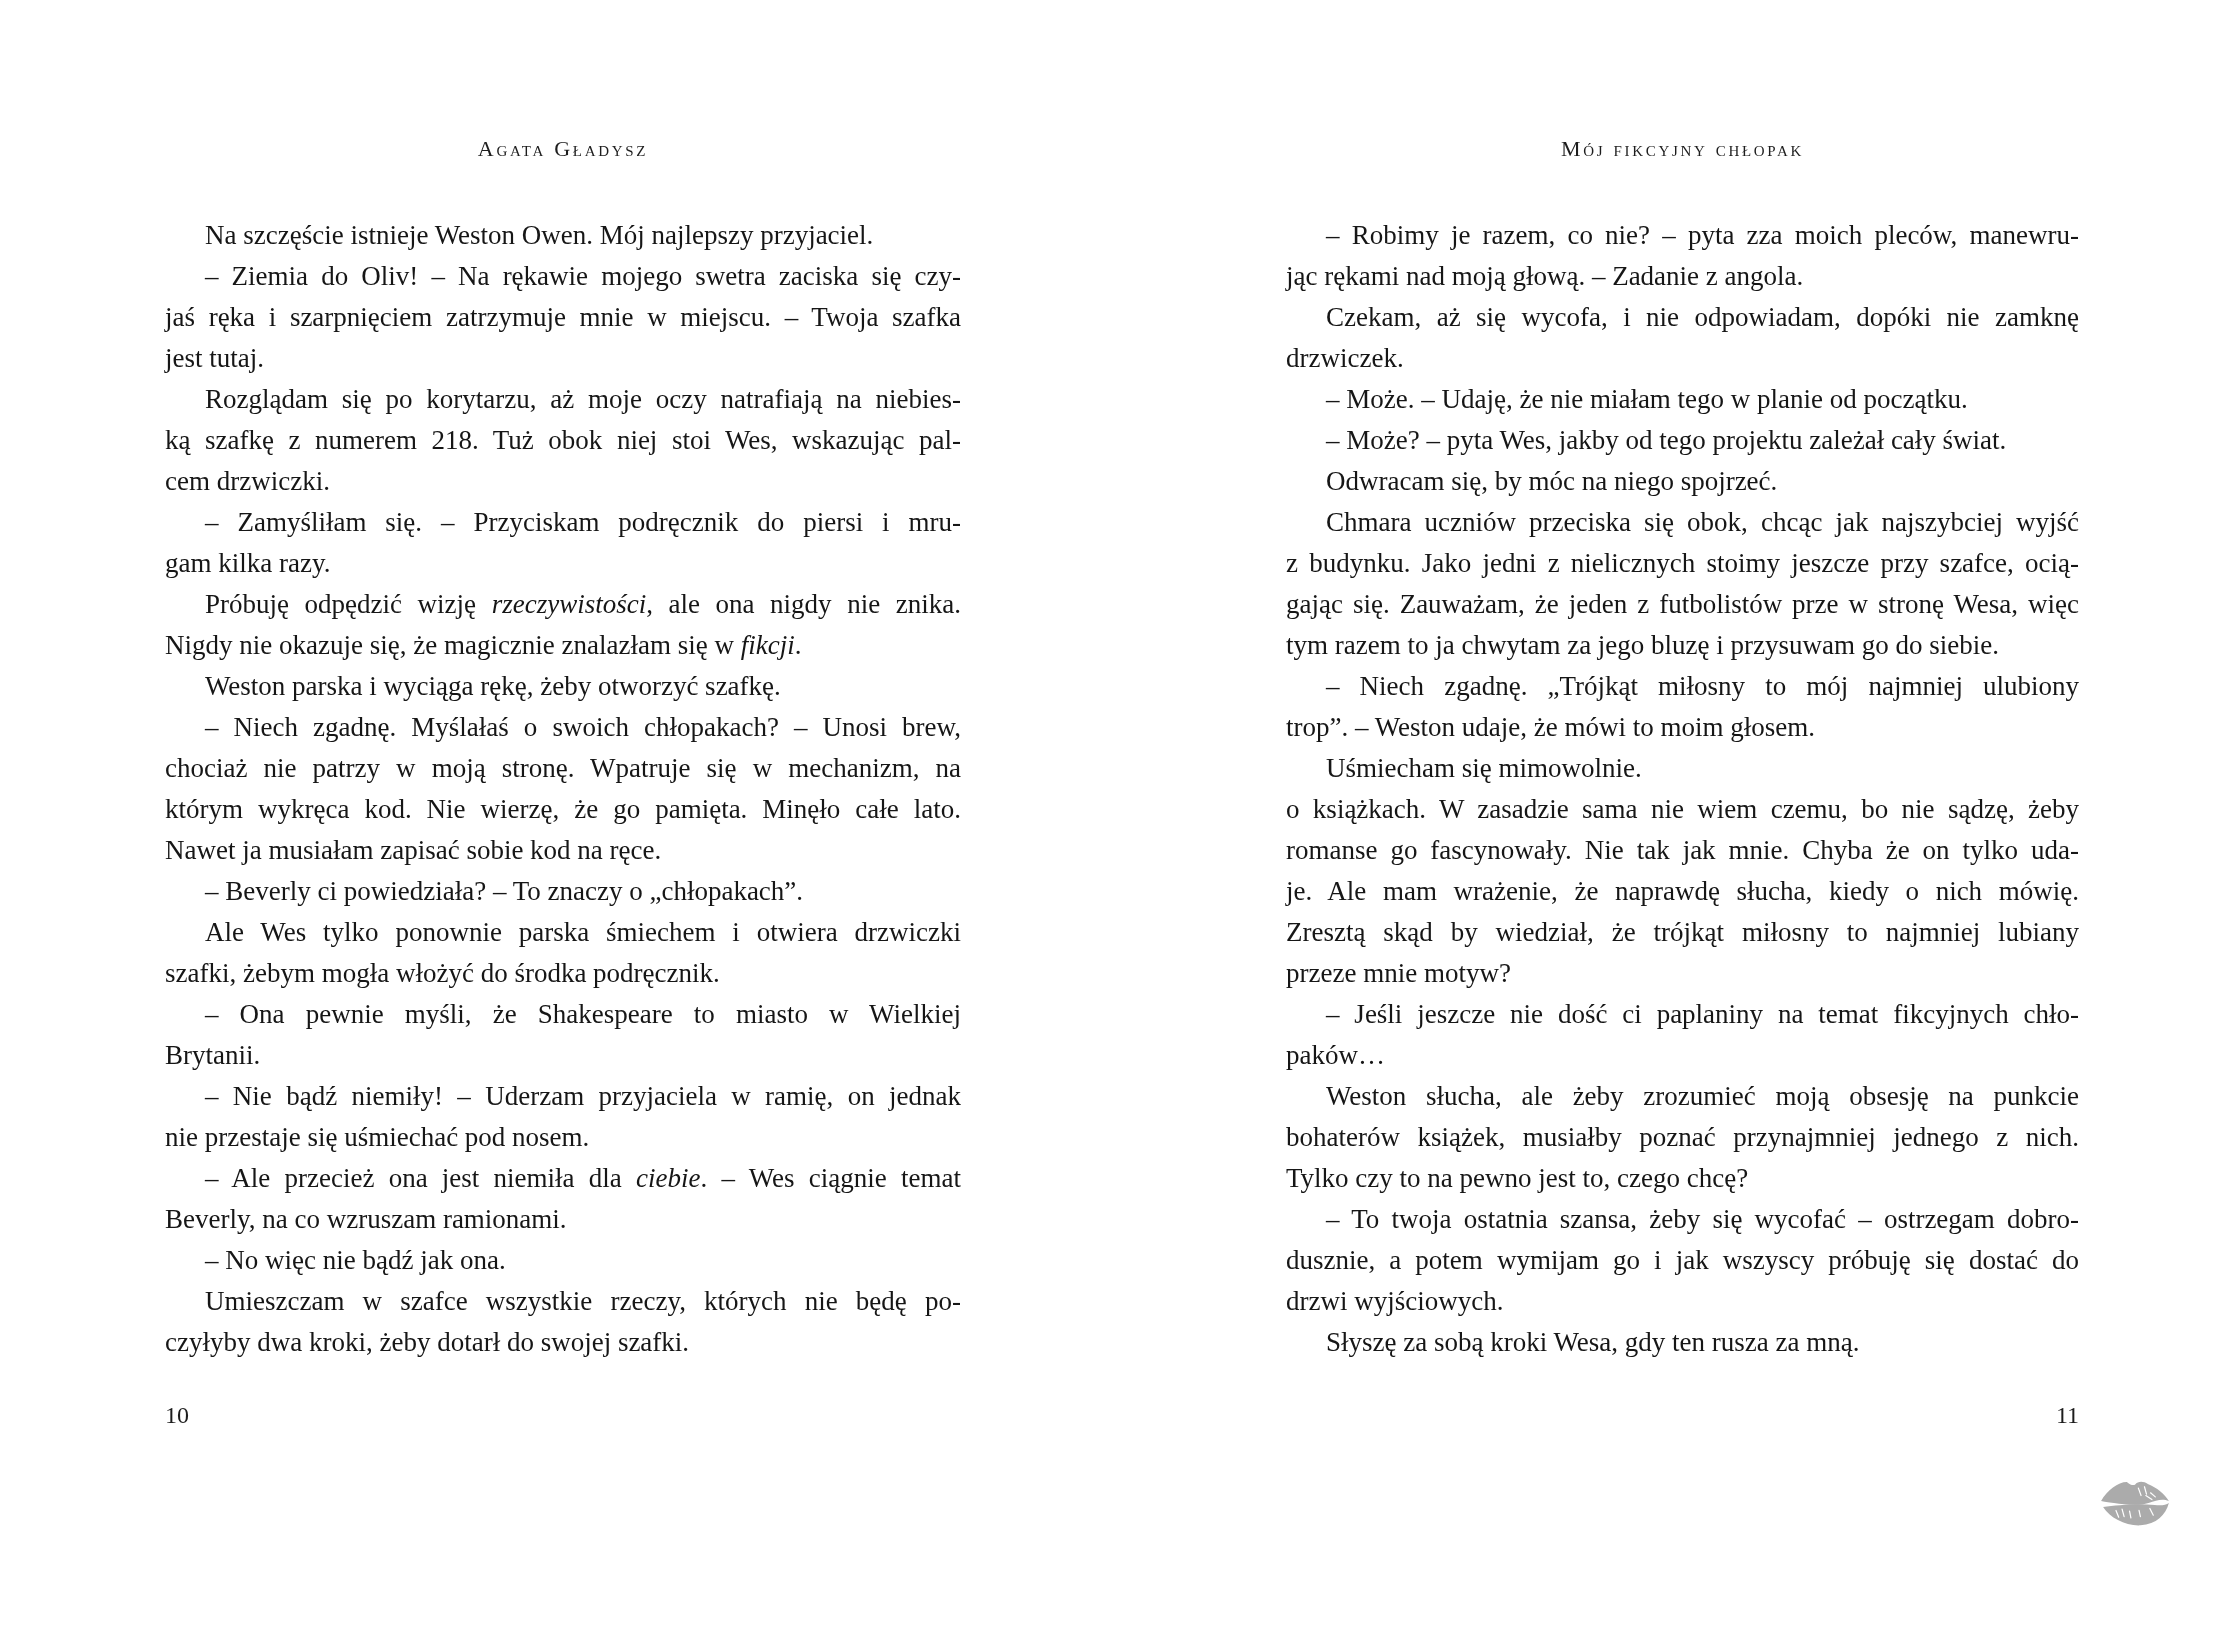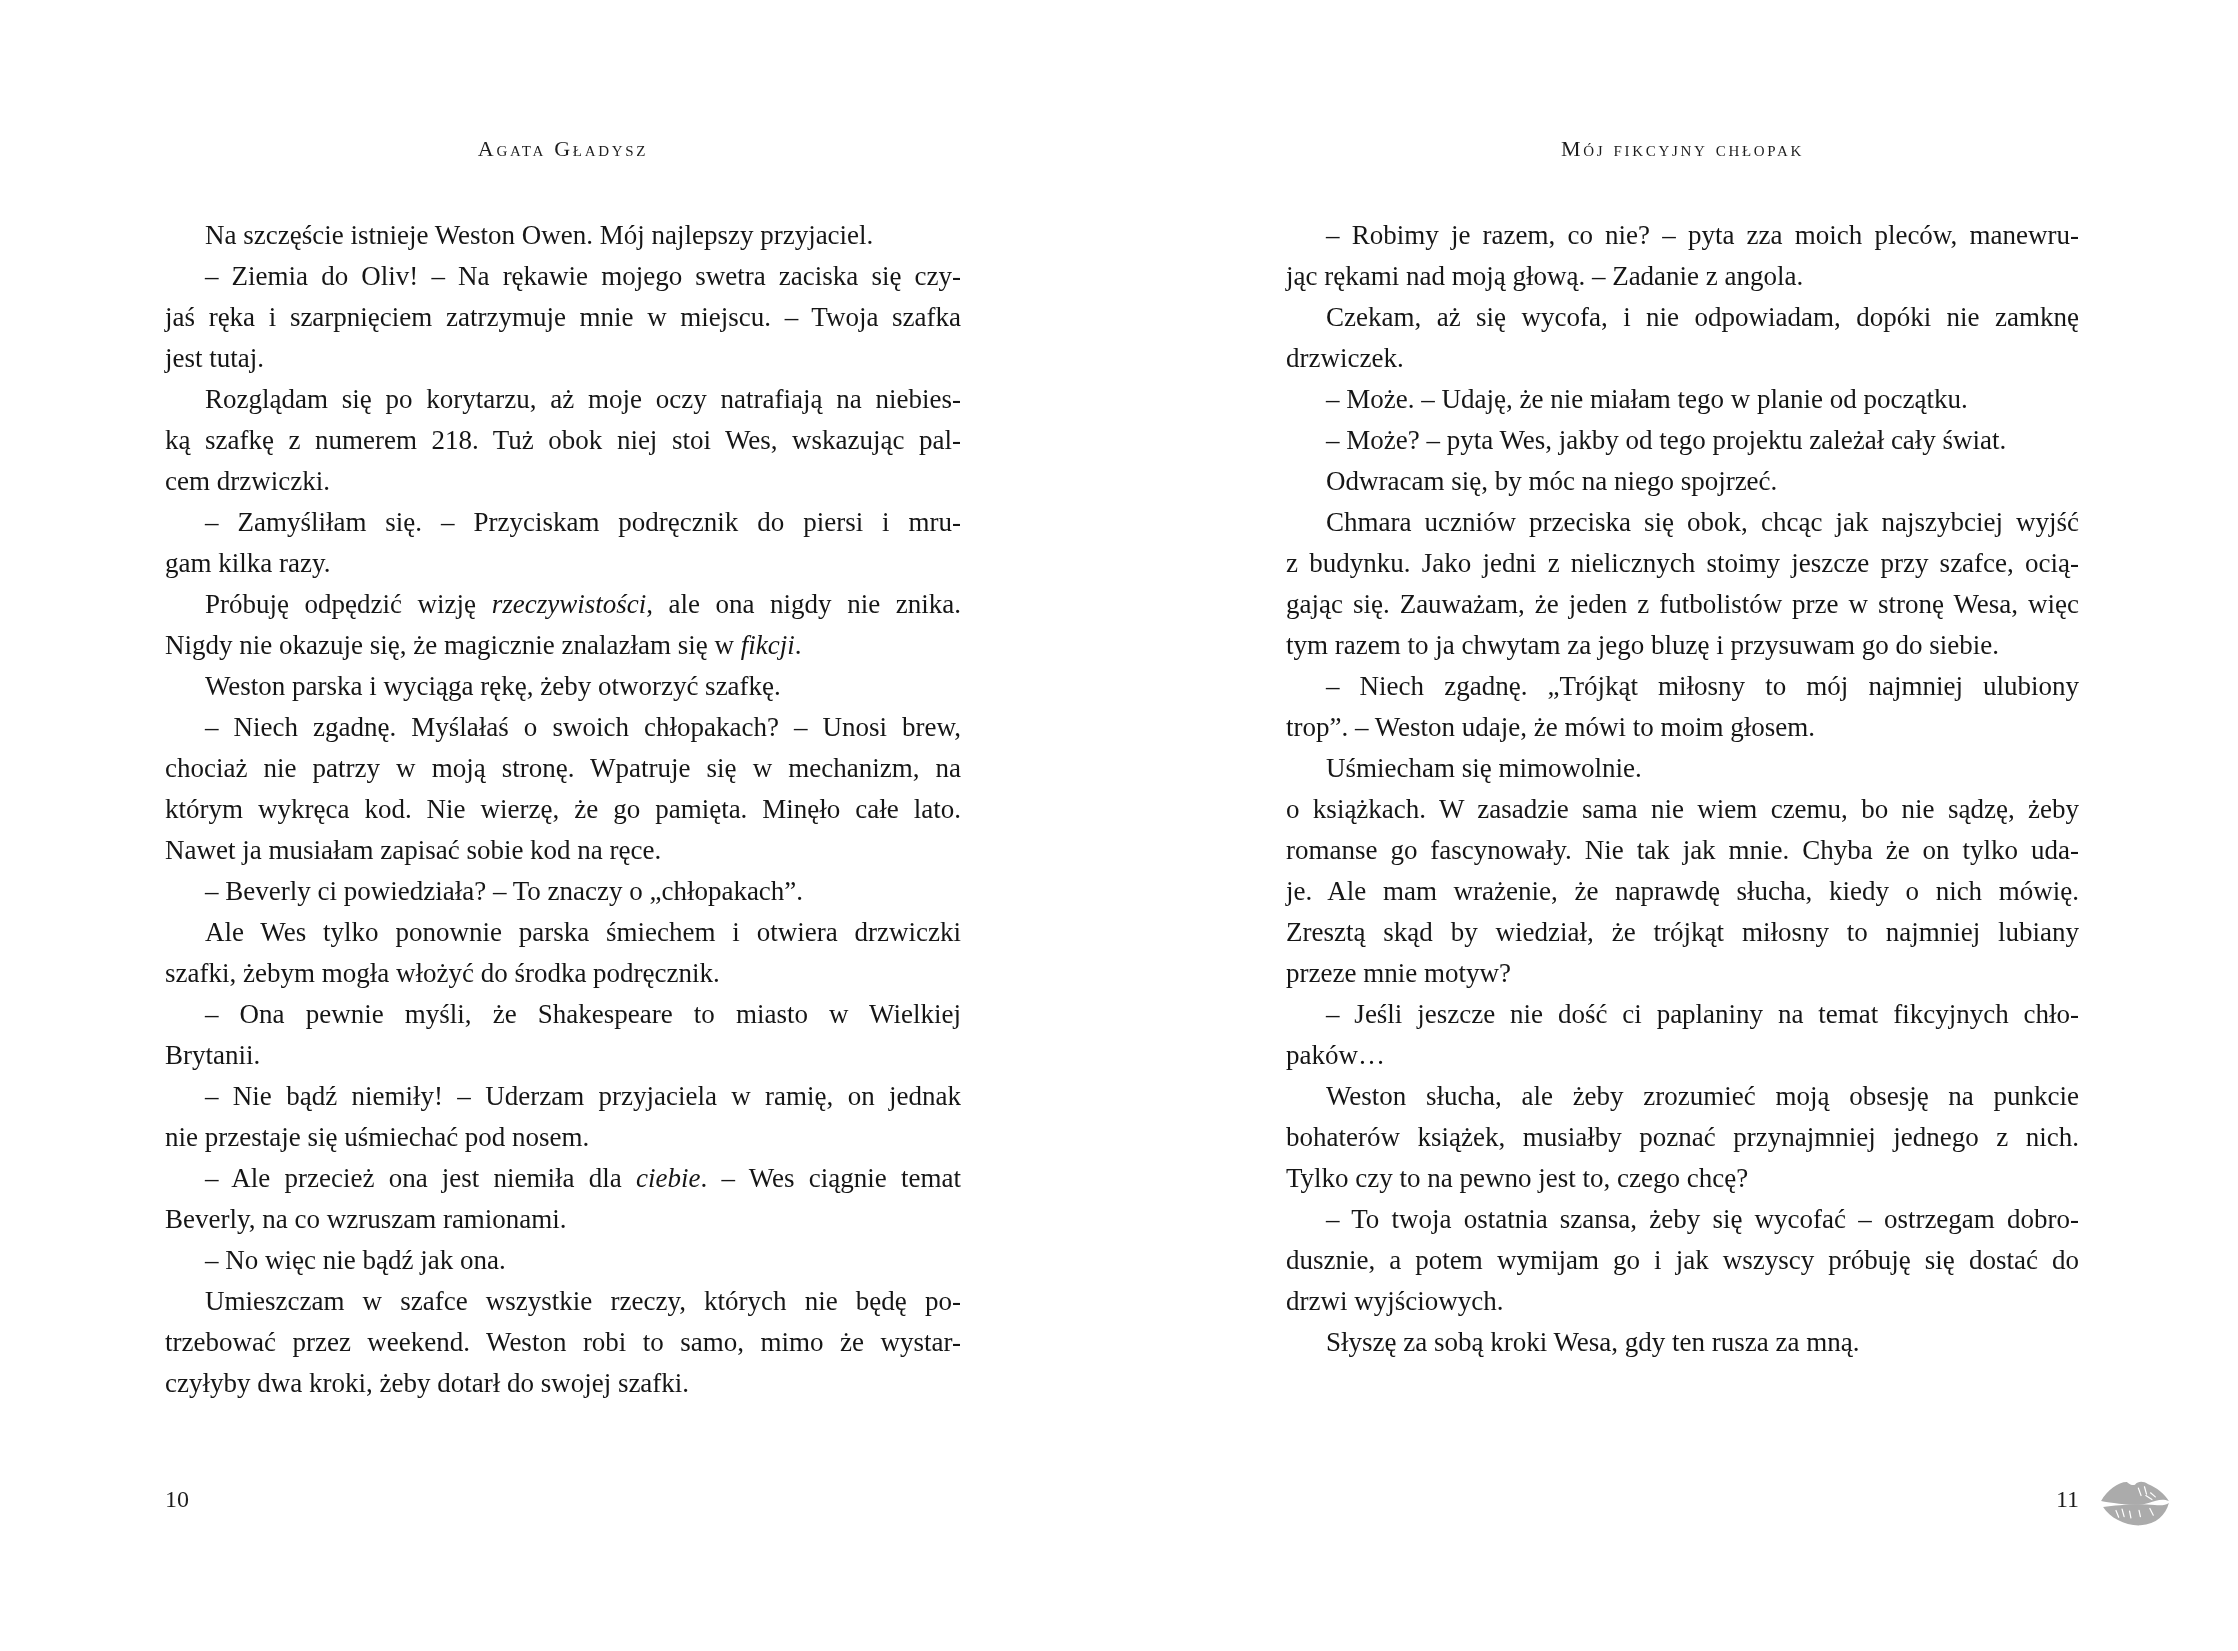--- a/index.html
+++ b/index.html
@@ -42,21 +42,21 @@
   }
   .line.j {
     text-align: justify;
     text-align-last: justify;
   }
   .line.ind { text-indent: 40px; }
   .line em { font-style: italic; }
 
   .page-number {
     position: absolute;
-    top: 1486px;
+    top: 1402px;
     font-size: 24px;
     line-height: 26.5px;
     color: #1d1d1d;
   }
   .pn-left  { left: 165px; width: 199px; text-align: left; }
   .pn-right { left: 1286px; width: 793px; text-align: right; }
 
   .lips {
     position: absolute;
     left: 2097px;
@@ -95,21 +95,20 @@
         <div class="line j ind">Ale Wes tylko ponownie parska śmiechem i otwiera drzwiczki</div>
         <div class="line">szafki, żebym mogła włożyć do środka podręcznik.</div>
         <div class="line j ind">– Ona pewnie myśli, że Shakespeare to miasto w Wielkiej</div>
         <div class="line">Brytanii.</div>
         <div class="line j ind">– Nie bądź niemiły! – Uderzam przyjaciela w ramię, on jednak</div>
         <div class="line">nie przestaje się uśmiechać pod nosem.</div>
         <div class="line j ind">– Ale przecież ona jest niemiła dla <em>ciebie</em>. – Wes ciągnie temat</div>
         <div class="line">Beverly, na co wzruszam ramionami.</div>
         <div class="line ind">– No więc nie bądź jak ona.</div>
         <div class="line j ind">Umieszczam w szafce wszystkie rzeczy, których nie będę po-</div>
-        <div class="line j">trzebować przez weekend. Weston robi to samo, mimo że wystar-</div>
         <div class="line">czyłyby dwa kroki, żeby dotarł do swojej szafki.</div>
       </div>
 
     <div class="page-number pn-left">10</div>
   </div>
 
   <div>
     <div class="page-header header-right">Mój fikcyjny chłopak</div>
 
     <div class="text-col col-right">

